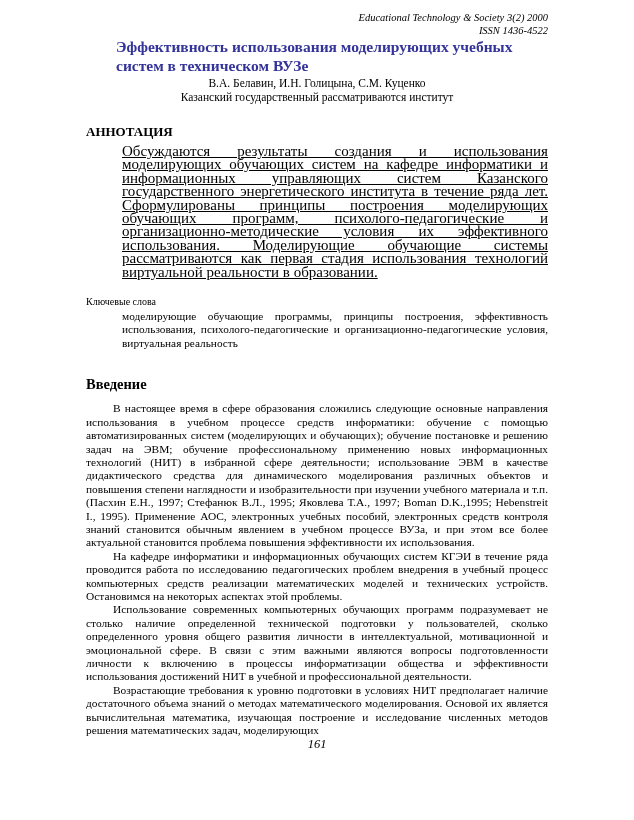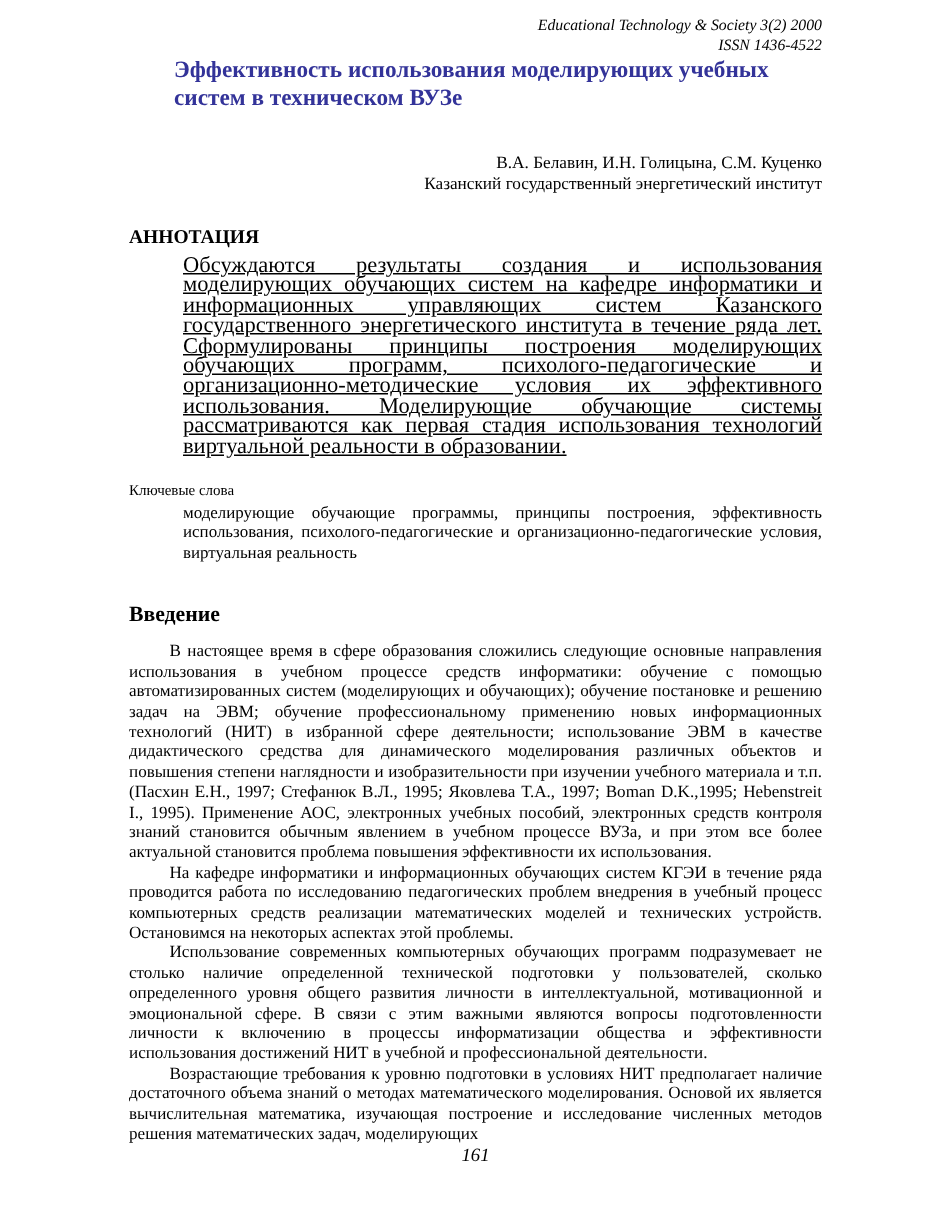--- a/index.html
+++ b/index.html
@@ -23,22 +23,22 @@
   }
   .paper-title {
     text-align: left;
     font-weight: bold;
     font-size: 15.5px;
     line-height: 19px;
     color: var(--title-color, #333399);
     padding: 0 30px;
   }
   .authors-block {
-    margin-top: 27px;
-    text-align: right;
+    margin-top: 1px;
+    text-align: center;
     font-size: 11.5px;
     line-height: 14px;
   }
   .email-line a {
     color: var(--link-color, #0000CC);
     text-decoration: underline;
     cursor: pointer;
   }
   .section-heading {
     margin-top: 20px;
@@ -90,21 +90,21 @@
 
   <div class="journal-header">
     <div>Educational Technology &amp; Society 3(2) 2000</div>
     <div>ISSN 1436-4522</div>
   </div>
 
   <h1 class="paper-title">Эффективность использования моделирующих учебных систем в техническом ВУЗе</h1>
 
   <div class="authors-block">
     <div>В.А. Белавин, И.Н. Голицына, С.М. Куценко</div>
-    <div>Казанский государственный энергетический институт</div>
+    <div>Казанский государственный рассматриваются институт</div>
   </div>
 
   <h2 class="section-heading">АННОТАЦИЯ</h2>
   <p class="abstract-text">Обсуждаются результаты создания и использования моделирующих обучающих систем на кафедре информатики и информационных управляющих систем Казанского государственного энергетического института в течение ряда лет. Сформулированы принципы построения моделирующих обучающих программ, психолого-педагогические и организационно-методические условия их эффективного использования. Моделирующие обучающие системы рассматриваются как первая стадия использования технологий виртуальной реальности в образовании.</p>
 
   <h3 class="keywords-heading">Ключевые слова</h3>
   <p class="keywords-text">моделирующие обучающие программы, принципы построения, эффективность использования, психолого-педагогические и организационно-педагогические условия, виртуальная реальность</p>
 
   <h2 class="intro-heading">Введение</h2>
 

